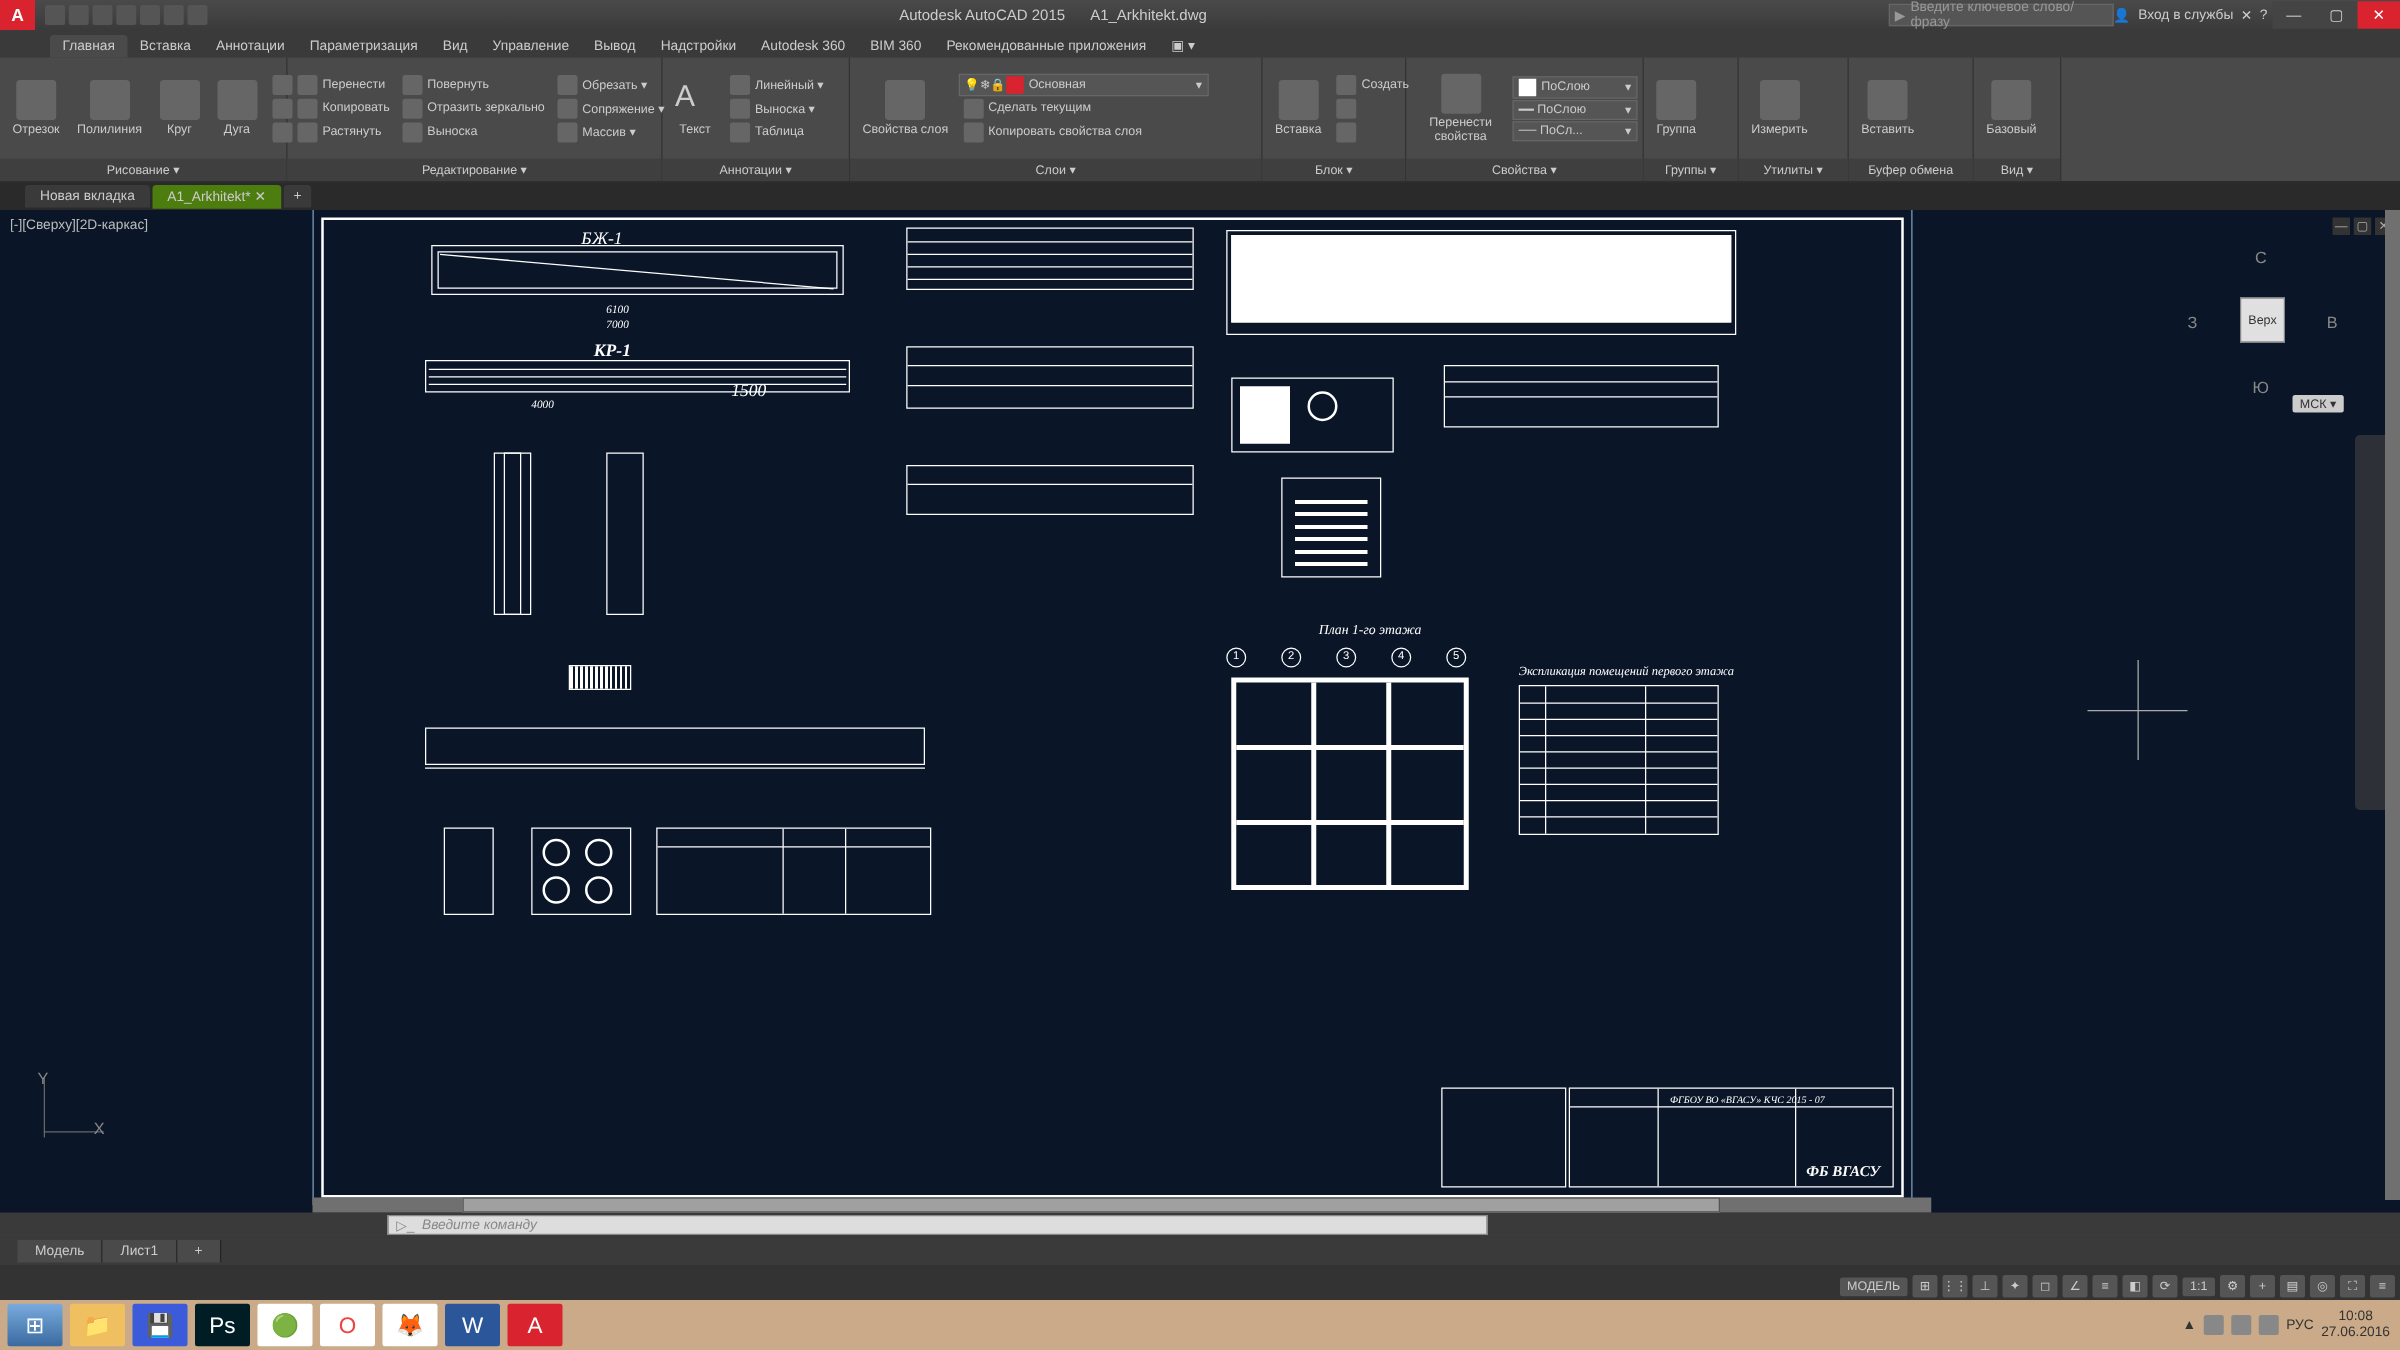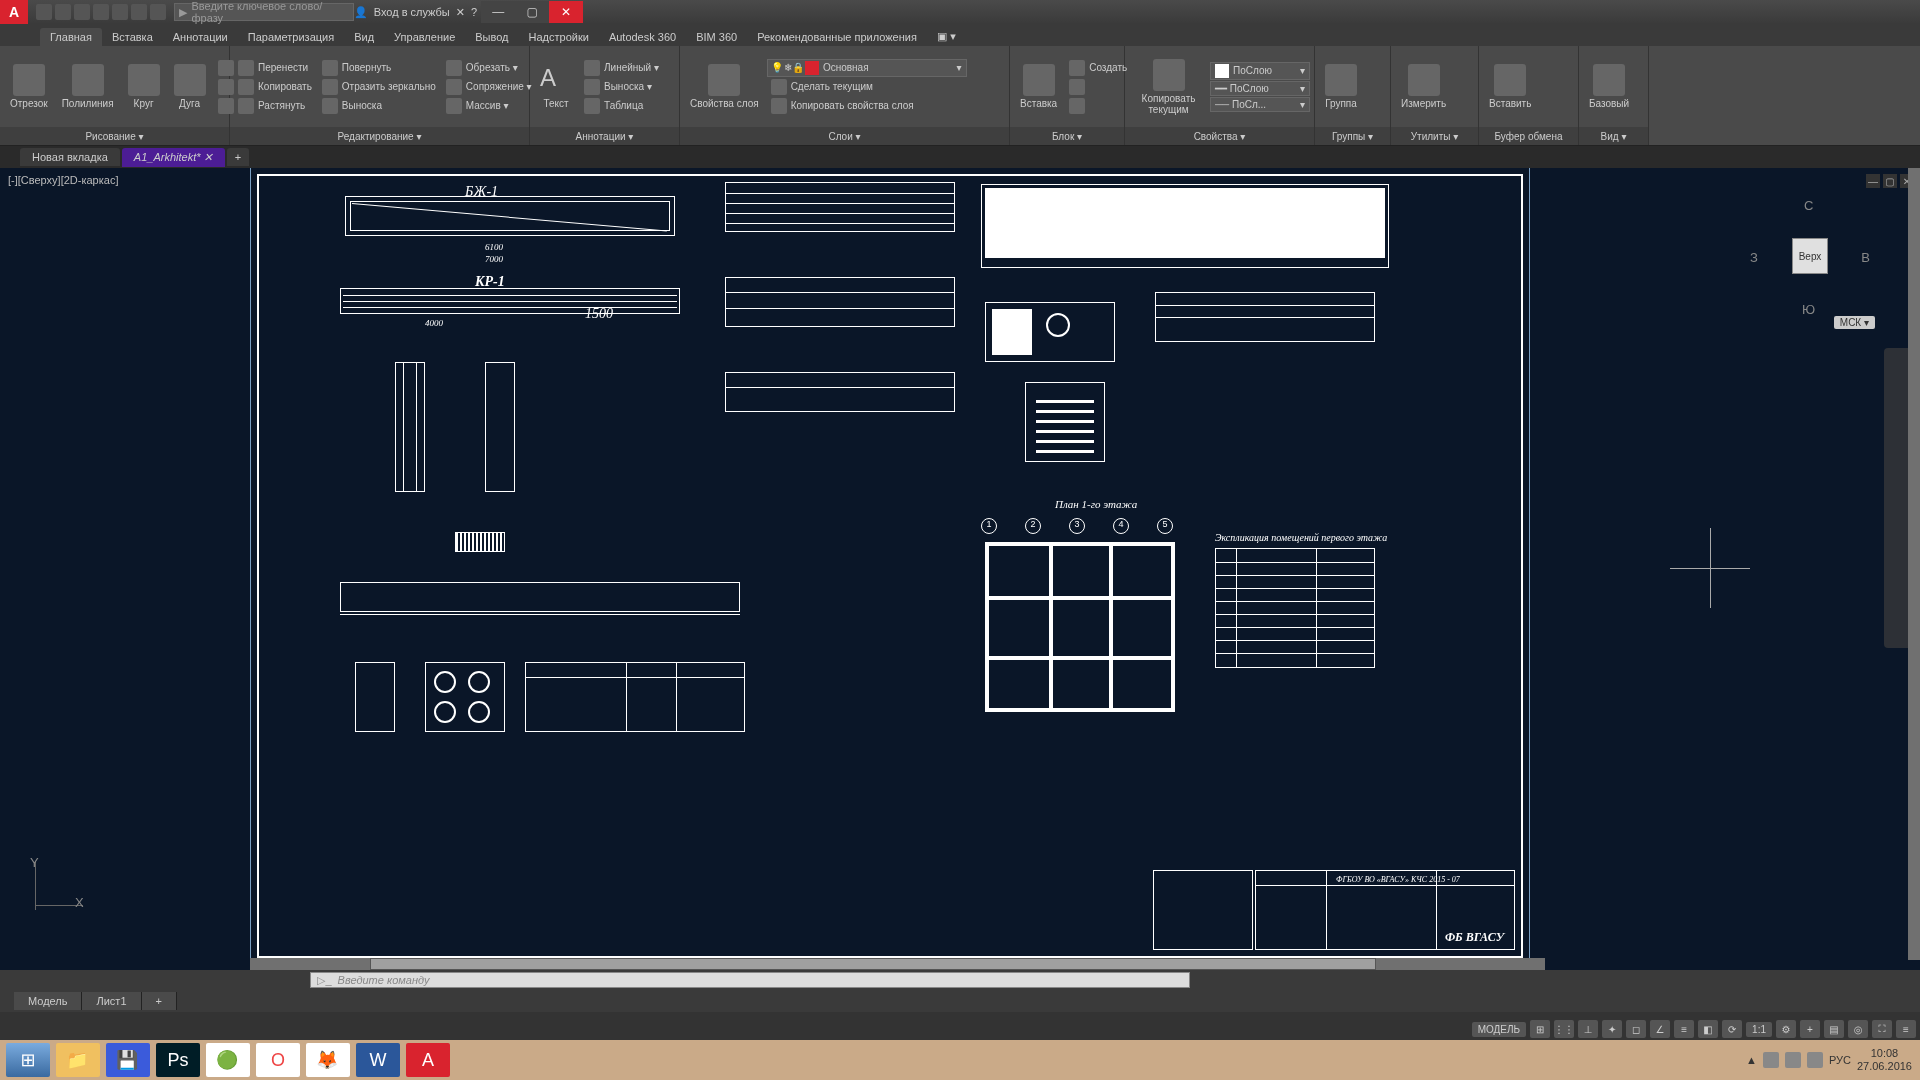--- a/index.html
+++ b/index.html
@@ -27,21 +27,21 @@
 .big-btn { display: flex; flex-direction: column; align-items: center; gap: 2px; padding: 2px 6px; cursor: pointer; }
 .big-btn .icon { width: 32px; height: 32px; background: #666; border-radius: 3px; }
 .big-btn .label { font-size: 10px; color: #ccc; text-align: center; line-height: 11px; }
 .small-row { display: flex; align-items: center; gap: 4px; padding: 1px 4px; cursor: pointer; }
 .small-row .icon { width: 16px; height: 16px; background: #666; border-radius: 2px; }
 .small-row .label { font-size: 10px; color: #ccc; white-space: nowrap; }
 .col { display: flex; flex-direction: column; gap: 1px; justify-content: space-between; }
 .dropdown-row { display: flex; align-items: center; background: #555; border: 1px solid #666; padding: 1px 4px; font-size: 10px; color: #ccc; min-width: 100px; }
 .file-tabs { height: 22px; background: #2a2a2a; display: flex; align-items: center; padding-left: 20px; gap: 2px; }
 .file-tab { padding: 3px 12px; font-size: 11px; color: #ccc; background: #3a3a3a; border-radius: 3px 3px 0 0; }
-.file-tab.active { background: #4c1d95; font-style: italic; }
+.file-tab.active { background: #4d7c0f; }
 .canvas-area { position: relative; background: #0a1628; height: 802px; }
 .view-label { position: absolute; top: 6px; left: 8px; color: #bbb; font-size: 11px; }
 .drawing { position: absolute; top: 0; left: 250px; width: 1280px; height: 796px; background: #0a1628; border-left: 1px solid #7aa0c4; border-right: 1px solid #7aa0c4; }
 .drawing-border { position: absolute; inset: 6px; border: 2px solid #fff; }
 .drawing-inner { position: absolute; inset: 14px; }
 .dwg-label { position: absolute; color: #fff; font-size: 11px; font-style: italic; font-family: serif; }
 .dwg-block { position: absolute; border: 1px solid #fff; }
 .dwg-fill { background: #fff; }
 .viewcube { position: absolute; top: 30px; right: 50px; width: 120px; height: 150px; }
 .cube { position: absolute; top: 40px; left: 42px; width: 36px; height: 36px; background: #e0e0e0; display: flex; align-items: center; justify-content: center; font-size: 10px; color: #333; border: 1px solid #888; }
@@ -87,20 +87,24 @@
     <div class="app-logo">A</div>
     <div class="qat">
       <div class="qat-btn"></div>
       <div class="qat-btn"></div>
       <div class="qat-btn"></div>
       <div class="qat-btn"></div>
       <div class="qat-btn"></div>
       <div class="qat-btn"></div>
       <div class="qat-btn"></div>
     </div>
+    <div class="title-center">
+      <span>Autodesk AutoCAD 2015</span>
+      <span>A1_Arkhitekt.dwg</span>
+    </div>
     <div class="search-box">
       <span style="margin-right:4px">▶</span>
       <span>Введите ключевое слово/фразу</span>
     </div>
     <div class="title-right">
       <span>👤</span>
       <span>Вход в службы</span>
       <span>✕</span>
       <span>?</span>
     </div>
@@ -277,21 +281,21 @@
             </div>
         </div>
       </div>
       <div class="panel-title">Блок ▾</div>
     </div>
 
     <div class="panel" style="width:190px">
       <div class="panel-content">
         <div class="big-btn">
             <div class="icon"></div>
-            <div class="label">Копировать текущим</div>
+            <div class="label">Перенести свойства</div>
           </div>
         <div class="col" style="flex:1">
           <div class="dropdown-row">
               <span class="layer-swatch layer-white"></span>
               <span>ПоСлою</span>
               <span style="margin-left:auto">▾</span>
             </div>
           <div class="dropdown-row"><span>━━</span>&nbsp;<span>ПоСлою</span><span style="margin-left:auto">▾</span></div>
           <div class="dropdown-row"><span>──</span>&nbsp;<span>ПоСл...</span><span style="margin-left:auto">▾</span></div>
         </div>

